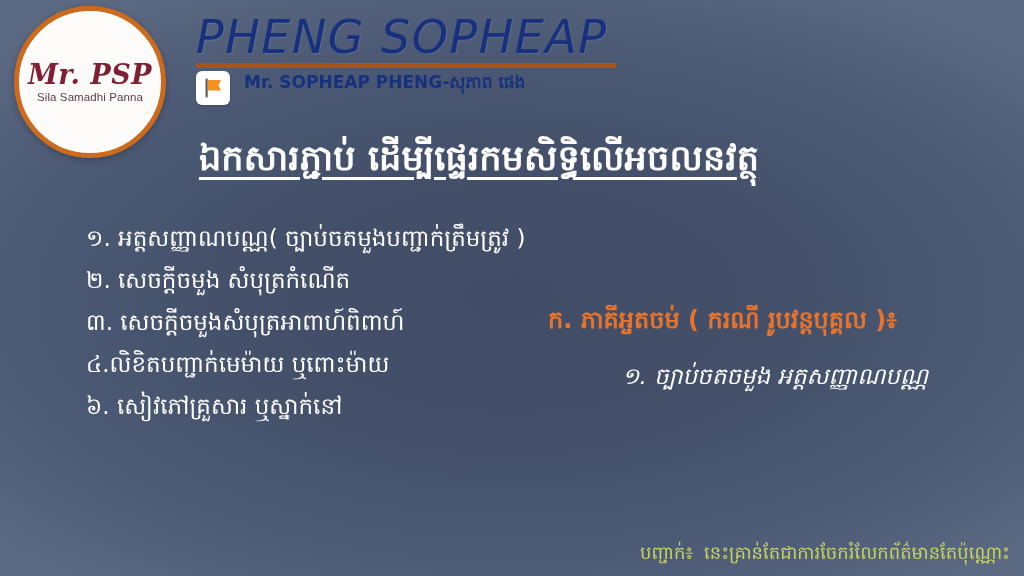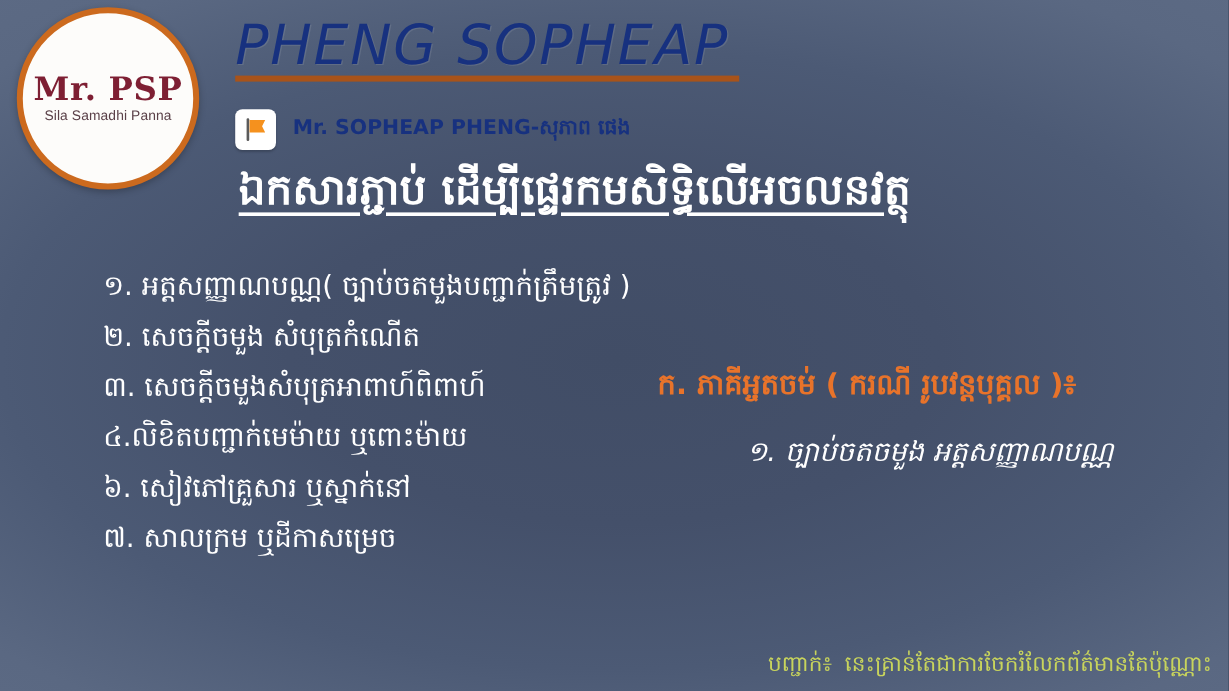--- a/index.html
+++ b/index.html
@@ -44,20 +44,21 @@
     border: 5px solid #cc6a1e;
     box-sizing: border-box;
     display: flex;
     flex-direction: column;
     align-items: center;
     justify-content: center;
     box-shadow: 0 2px 6px rgba(0,0,0,0.25);
   }
   .logo-main {
     font-family: "DejaVu Serif", "Liberation Serif", serif;
+    font-style: italic;
     font-weight: bold;
     font-size: 27px;
     color: #7e1f33;
     letter-spacing: 0.5px;
     line-height: 1;
     margin-bottom: 3px;
   }
   .logo-sub {
     font-family: "Liberation Sans", sans-serif;
     font-size: 11.5px;
@@ -83,22 +84,22 @@
     white-space: nowrap;
   }
   .brand-rule {
     margin-top: 2px;
     width: 420px;
     height: 5px;
     background: #a8531a;
   }
   .brand-row {
     display: flex;
-    align-items: center;
-    margin-top: 23px;
+    align-items: flex-start;
+    margin-top: 3px;
   }
   .flag-badge {
     width: 34px;
     height: 34px;
     border-radius: 6px;
     background: #ffffff;
     display: flex;
     align-items: center;
     justify-content: center;
     flex: 0 0 auto;
@@ -211,21 +212,20 @@
 
   <div id="main-title">ឯកសារភ្ជាប់ ដើម្បីផ្ទេរកមសិទ្ធិលើអចលនវត្ថុ</div>
 
   <div id="col-left">
     <div class="items">
       <div class="list-item">១. អត្តសញ្ញាណបណ្ណ( ច្បាប់ចតមួងបញ្ជាក់ត្រឹមត្រូវ )</div>
       <div class="list-item">២. សេចក្តីចមួង សំបុត្រកំណើត</div>
       <div class="list-item">៣. សេចក្តីចមួងសំបុត្រអាពាហ៍ពិពាហ៍</div>
       <div class="list-item">៤.លិខិតបញ្ជាក់មេម៉ាយ ឬពោះម៉ាយ</div>
       <div class="list-item">៦. សៀវភៅគ្រួសារ ឬស្នាក់នៅ</div>
-      <div class="list-item">៧. សាលក្រម ឬដីកាសម្រេច</div>
     </div>
   </div>
 
   <div id="col-right">
     <div class="heading">ក. ភាគីអ្ចតចម់ ( ករណី រូបវន្តបុគ្គល )៖</div>
     <div class="items">
       <div class="list-item">១. ច្បាប់ចតចមួង អត្តសញ្ញាណបណ្ណ</div>
     </div>
   </div>
 

